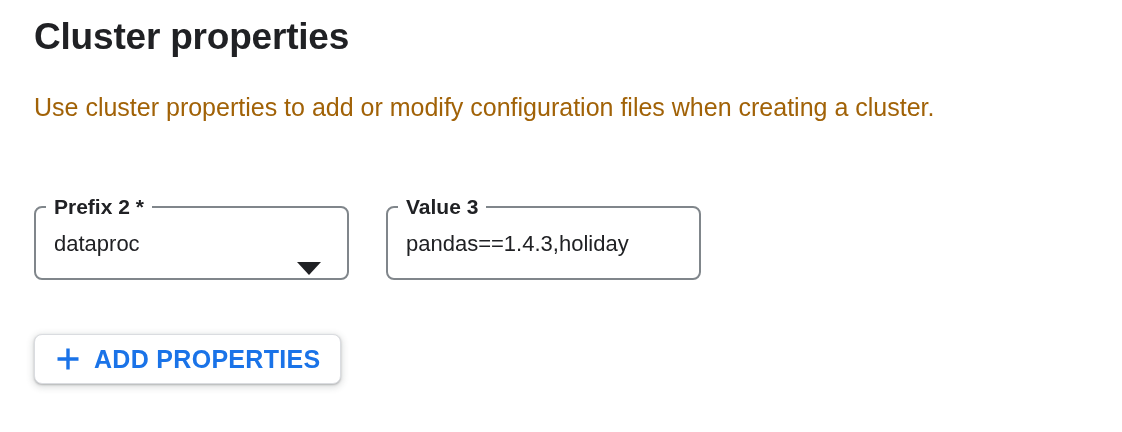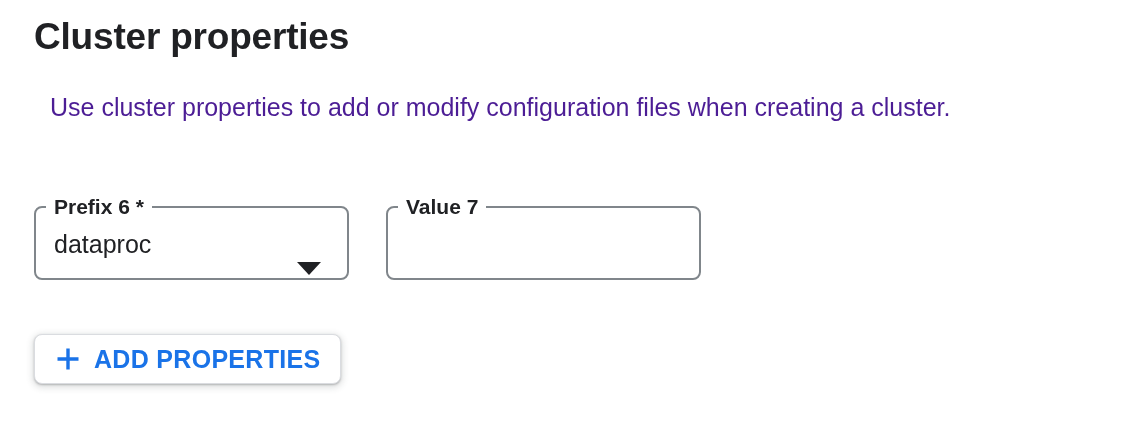--- a/index.html
+++ b/index.html
@@ -22,25 +22,25 @@
   .page-title {
     margin: 13px 0 0 0;
     font-size: 37px;
     line-height: 48px;
     font-weight: 700;
     color: #202124;
     letter-spacing: -0.2px;
   }
 
   .section-description {
-    margin: 31px 0 0 16px;
+    margin: 31px 0 0 0;
     font-size: 25px;
     line-height: 31px;
     font-weight: 400;
-    color: #4c1d95;
+    color: #a16207;
   }
 
   .fields-row {
     display: flex;
     gap: 37px;
     margin-top: 71px;
   }
 
   fieldset.md-field {
     width: 315px;
@@ -60,21 +60,21 @@
     font-weight: 700;
     color: #202124;
     white-space: nowrap;
   }
 
   .field-value,
   .field-input {
     display: block;
     margin: 8px 0 0 18px;
     font-family: "Liberation Sans", sans-serif;
-    font-size: 25px;
+    font-size: 22px;
     line-height: 34px;
     font-weight: 400;
     color: #202124;
     white-space: nowrap;
   }
   .field-input {
     width: calc(100% - 20px);
     border: none;
     outline: none;
     padding: 0;
@@ -121,31 +121,32 @@
 <div class="page">
 
   <h1 class="page-title">Cluster properties</h1>
 
   <p class="section-description">Use cluster properties to add or modify configuration files when creating a cluster.</p>
 
   <div class="fields-row">
 
     <fieldset class="md-field">
       <legend>
-        <span>Prefix 6 *</span>
+        <span>Prefix 2 *</span>
       </legend>
       <div class="field-value">dataproc</div>
       <span class="dropdown-arrow"></span>
     </fieldset>
 
 
     <fieldset class="md-field">
       <legend>
-        <span>Value 7</span>
+        <span>Value 3</span>
       </legend>
+      <input class="field-input" type="text" value="pandas==1.4.3,holiday" style="">
     </fieldset>
 
   </div>
 
   <button class="add-btn">
     <span>
       <svg class="plus-icon-svg" width="26" height="26" viewBox="0 0 26 26">
         <path d="M13 2.5 V23.5 M2.5 13 H23.5" stroke="#1a73e8" stroke-width="3.4" fill="none"></path>
       </svg>
     </span>

